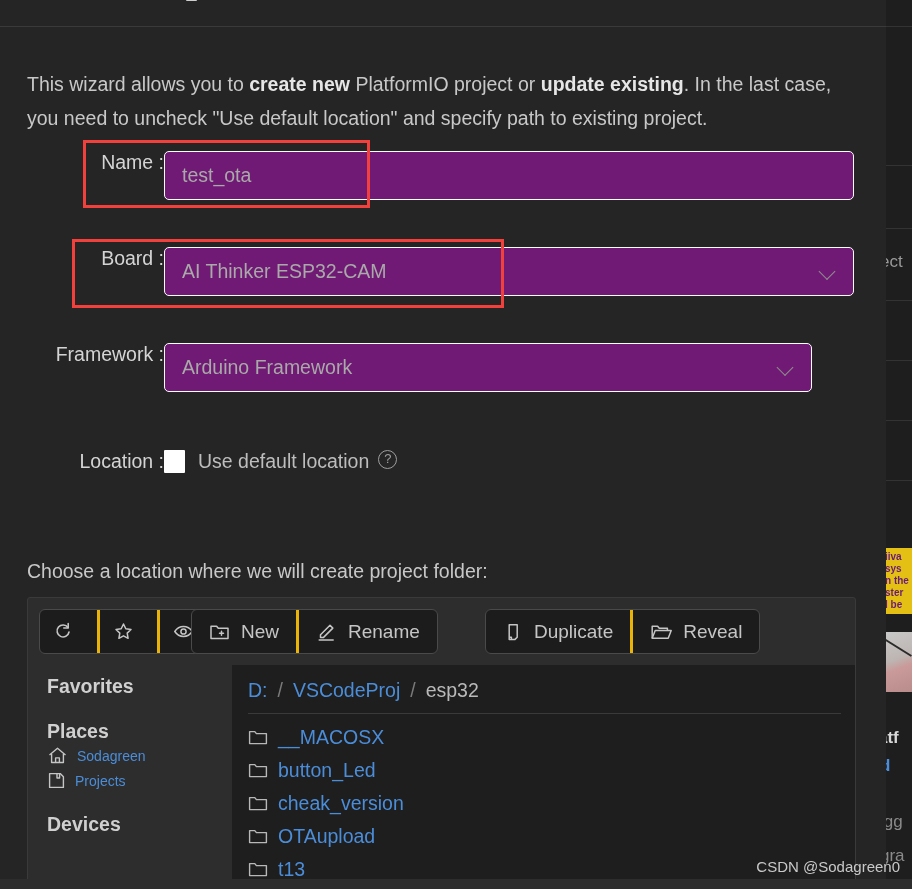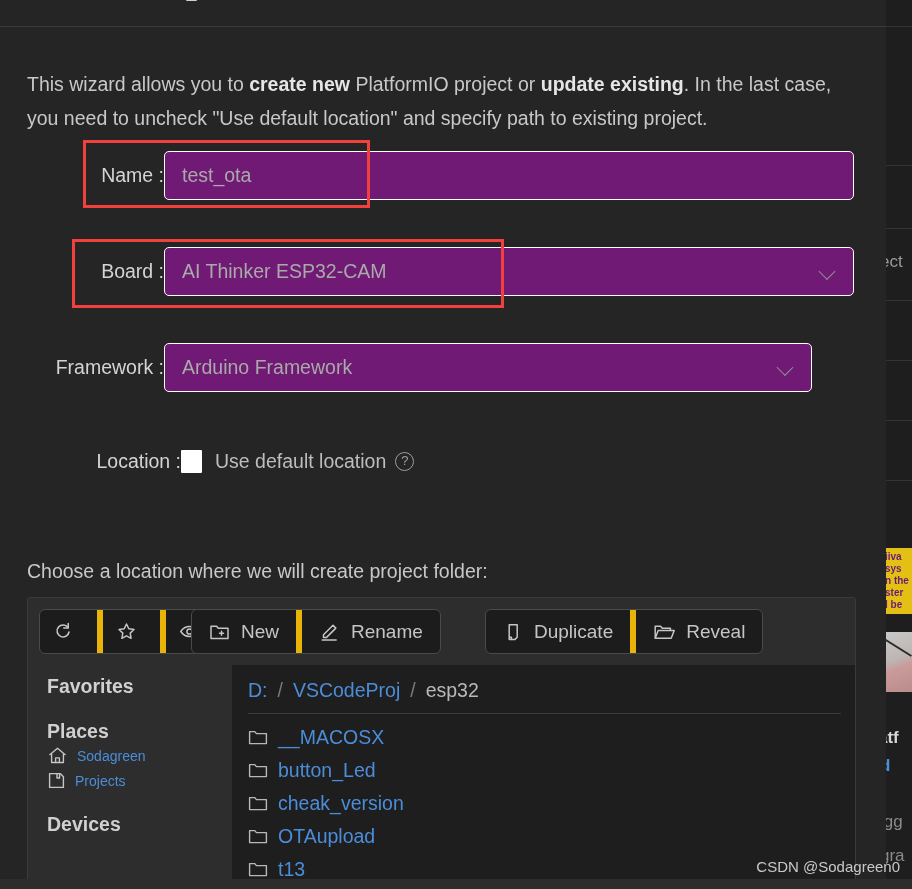--- a/index.html
+++ b/index.html
@@ -32,21 +32,21 @@
 
   
   .panel { position: absolute; top: 27px; left: 0; width: 886px; height: 862px;
     background: #252526; overflow: hidden; }
 
   .intro { position: absolute; left: 27px; top: 40px; width: 820px;
     color: #c8c8c8; font-size: 19.5px; line-height: 34px; }
   .intro b { color: #e6e6e6; font-weight: bold; }
 
   
-  .row { position: absolute; display: flex; align-items: center; }
+  .row { position: absolute; display: flex; }
   .row-label { color: #d4d4d4; font-size: 19.5px; text-align: right; white-space: nowrap; }
   .field { position: relative; height: 49px; background: #701a75;
     border: 1px solid #ffffff; border-radius: 5px; display: flex; align-items: center; }
   .field .val { color: #a9a9a9; font-size: 19.5px; padding-left: 17px; white-space: nowrap; }
   .chev { position: absolute; right: 18px; top: 50%; transform: translateY(-50%);
     width: 15px; height: 15px; }
   .chev::before { content: ""; position: absolute; left: 1px; top: 1px;
     width: 11px; height: 11px; border-right: 1.6px solid #8c8c8c;
     border-bottom: 1.6px solid #8c8c8c; transform: rotate(45deg); }
 
@@ -61,21 +61,21 @@
 
   
   .browser { position: absolute; left: 27px; top: 570px; width: 829px; height: 305px;
     background: #2d2d2e; border: 1px solid #3a3a3a; border-radius: 3px; overflow: hidden; }
 
   .toolbar { position: absolute; left: 0; top: 0; width: 829px; height: 67px; }
   .btn-group { position: absolute; top: 11px; height: 45px; display: flex;
     background: #1c1c1c; border: 1px solid #4a4a4a; border-radius: 6px; overflow: hidden; }
   .tbtn { display: flex; align-items: center; justify-content: center; gap: 10px;
     height: 100%; padding: 0 17px; color: #c5c5c5; font-size: 19px;
-    border-right: 6px solid #eab308; cursor: default; }
+    border-right: 3px solid #eab308; cursor: default; }
   .tbtn:last-child { border-right: none; }
   .tbtn.icononly { padding: 0 13px; }
   .tbtn svg { display: block; }
 
   .sidebar { position: absolute; left: 0; top: 67px; width: 204px; height: 238px;
     background: #2d2d2e; }
   .sb-head { color: #d0d0d0; font-size: 19.5px; font-weight: bold; padding: 10px 0 0 19px; }
   .sb-sub { color: #b5b5b5; font-size: 18px; padding: 5px 0 0 19px; }
   .sb-item { display: flex; align-items: center; gap: 9px; color: #4b8dd8;
     font-size: 14px; padding: 3px 0 3px 19px; }
@@ -159,21 +159,21 @@
     </div>
 
     <div class="row" style="left:0; top:316px; width:856px;">
       <div class="row-label" style="width:164px;">Framework :</div>
       <div class="field" style="width:648px;">
         <span class="val">Arduino Framework</span>
         <span class="chev"></span>
       </div>
     </div>
 
-    <div class="row" style="left:0; top:423px; width:856px;padding-left:17px;">
+    <div class="row" style="left:0; top:423px; width:856px;">
       <div class="row-label" style="width:164px;">Location :</div>
       <div class="chk"></div>
       <span class="chk-label">Use default location</span>
       <span class="help">?</span>
     </div>
 
     <div class="choose">Choose a location where we will create project folder:</div>
 
     <div class="browser">
 

